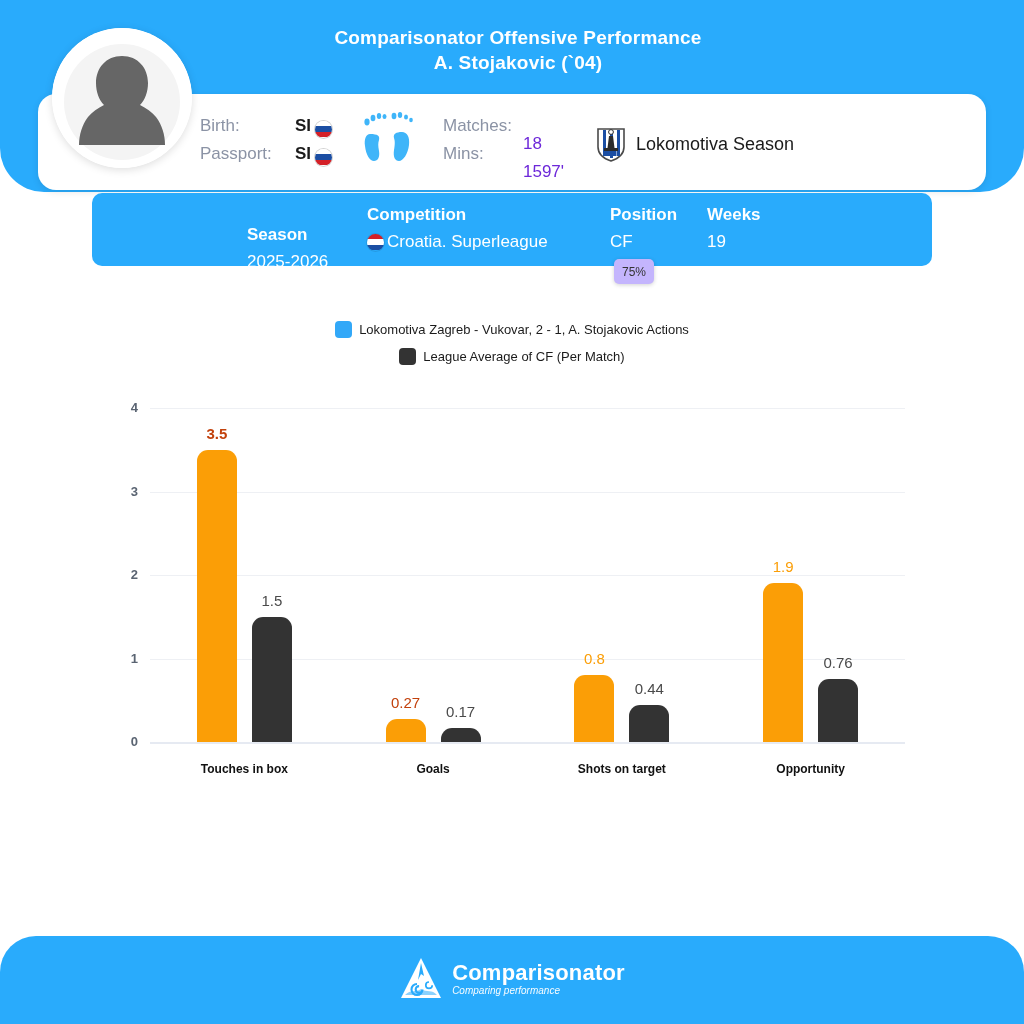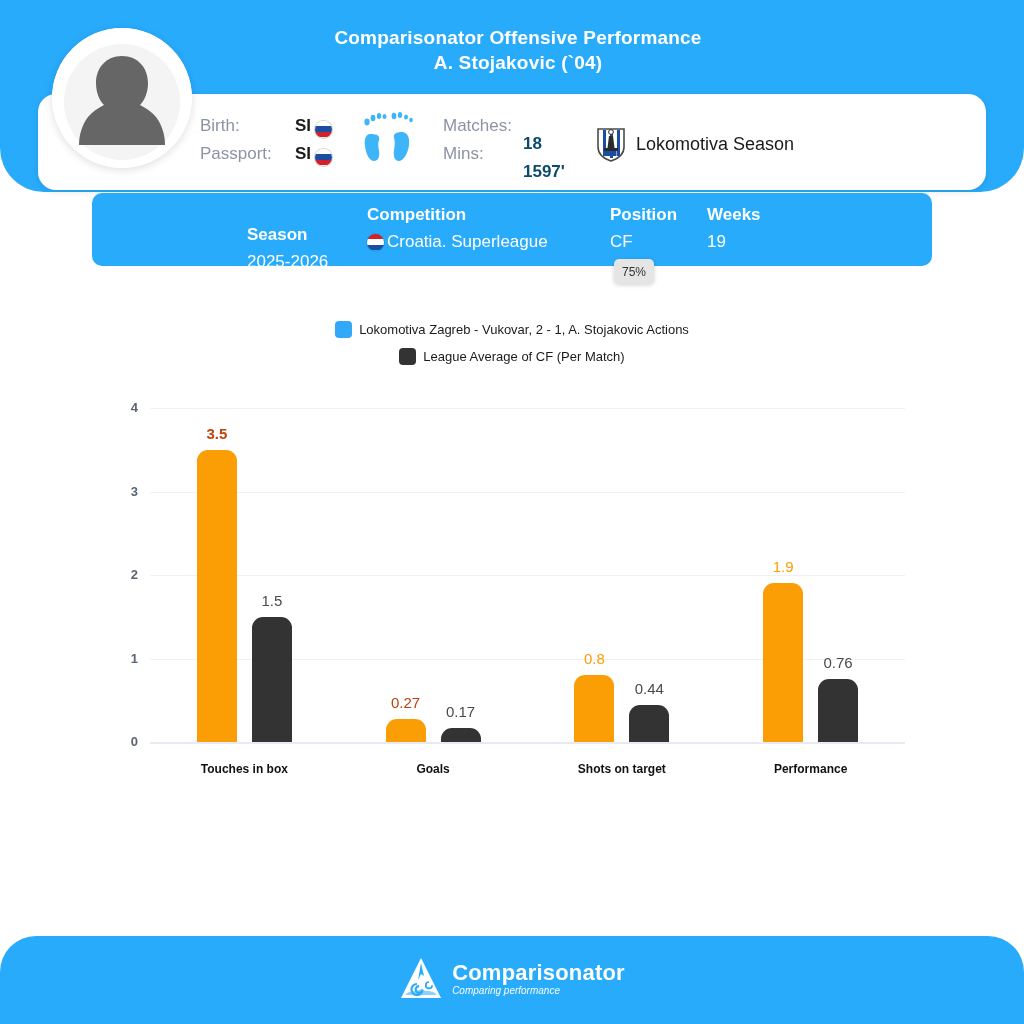--- a/index.html
+++ b/index.html
@@ -50,21 +50,21 @@
   .flag-si i { display:block; width:100%; height:33.34%; }
   .flag-si i.w { background:#ffffff; }
   .flag-si i.b { background:#1b4ea3; }
   .flag-si i.r { background:#d42027; }
 
   .feet-icon { position:absolute; left:360px; top:110px; z-index:6; }
 
   .matches-block { position:absolute; left:443px; top:112px; z-index:6; }
   .mrow { display:flex; align-items:center; height:28px; }
   .mlabel { color:#8b93a5; font-size:17px; width:80px; }
-  .mval { color:#0c4a6e; font-size:17px; font-weight:bold;margin-top:36px; }
+  .mval { color:#6d28d9; font-size:17px; font-weight:normal;margin-top:36px; }
 
   .team-block { position:absolute; left:596px; top:126px; display:flex; align-items:center; z-index:6; }
   .team-name { font-size:18px; color:#1b1b1b; margin-left:10px; }
 
   
   .season-bar {
     position:absolute; left:92px; top:193px; width:840px; height:73px;
     background:#29abfc; border-radius:10px;
   }
   .sb-col { position:absolute; top:10px; }
@@ -75,21 +75,21 @@
     overflow:hidden; position:relative; top:0px; margin-right:3px; flex:0 0 auto;
     box-shadow: 0 0 0 1px rgba(0,0,0,0.10);
   }
   .flag-hr i { display:block; width:100%; height:33.34%; }
   .flag-hr i.r { background:#d42027; }
   .flag-hr i.w { background:#ffffff; }
   .flag-hr i.b { background:#1b4ea3; }
 
   .zoom-chip {
     position:absolute; left:614px; top:259px; width:40px; height:25px;
-    background:#e5e5e5; border-radius:5px;
+    background:#c4b5fd; border-radius:5px;
     box-shadow: 0 1px 4px rgba(0,0,0,0.18);
     display:flex; align-items:center; justify-content:center;
     font-size:12px; color:#333333; z-index:9;
   }
 
   
   .legend { position:absolute; left:0; top:316px; width:1024px; }
   .lrow { display:flex; align-items:center; justify-content:center; height:27px; }
   .lsw { width:17px; height:17px; border-radius:4px; margin-right:7px; flex:0 0 auto; }
   .ltxt { font-size:13px; color:#1b1b1b; white-space:nowrap; }
@@ -281,21 +281,21 @@
         <div class="ytick" style="left: 108px; top: 336px;">0</div>
         <div class="ytick" style="left: 108px; top: 252.5px;">1</div>
         <div class="ytick" style="left: 108px; top: 169px;">2</div>
         <div class="ytick" style="left: 108px; top: 85.5px;">3</div>
         <div class="ytick" style="left: 108px; top: 2px;">4</div>
       </div>
     <div id="catlabels">
         <div class="cat-label" style="left: 164.375px; width: 160px; top: 364px;">Touches in box</div>
         <div class="cat-label" style="left: 353.125px; width: 160px; top: 364px;">Goals</div>
         <div class="cat-label" style="left: 541.875px; width: 160px; top: 364px;">Shots on target</div>
-        <div class="cat-label" style="left: 730.625px; width: 160px; top: 364px;">Performance</div>
+        <div class="cat-label" style="left: 730.625px; width: 160px; top: 364px;">Opportunity</div>
       </div>
   </div>
 
   <div class="footer"></div>
   <div class="footer-logo">
     <svg width="44" height="46" viewBox="0 0 44 46">
       <path d="M22 2 L42 42 L2 42 Z" fill="#ffffff"></path>
       <path d="M22 7 L25 20 L22 18 L19 24 Z" fill="#29abfc"></path>
       <path d="M6 39 C12 33 16 37 22 33 C28 37 33 33 38 39 Z" fill="#29abfc" opacity="0.55"></path>
       <path d="M18 28 a5.5 5.5 0 1 0 5.5 5.5 a3.4 3.4 0 1 1-3.4-3.4" fill="none" stroke="#29abfc" stroke-width="2.1"></path>

